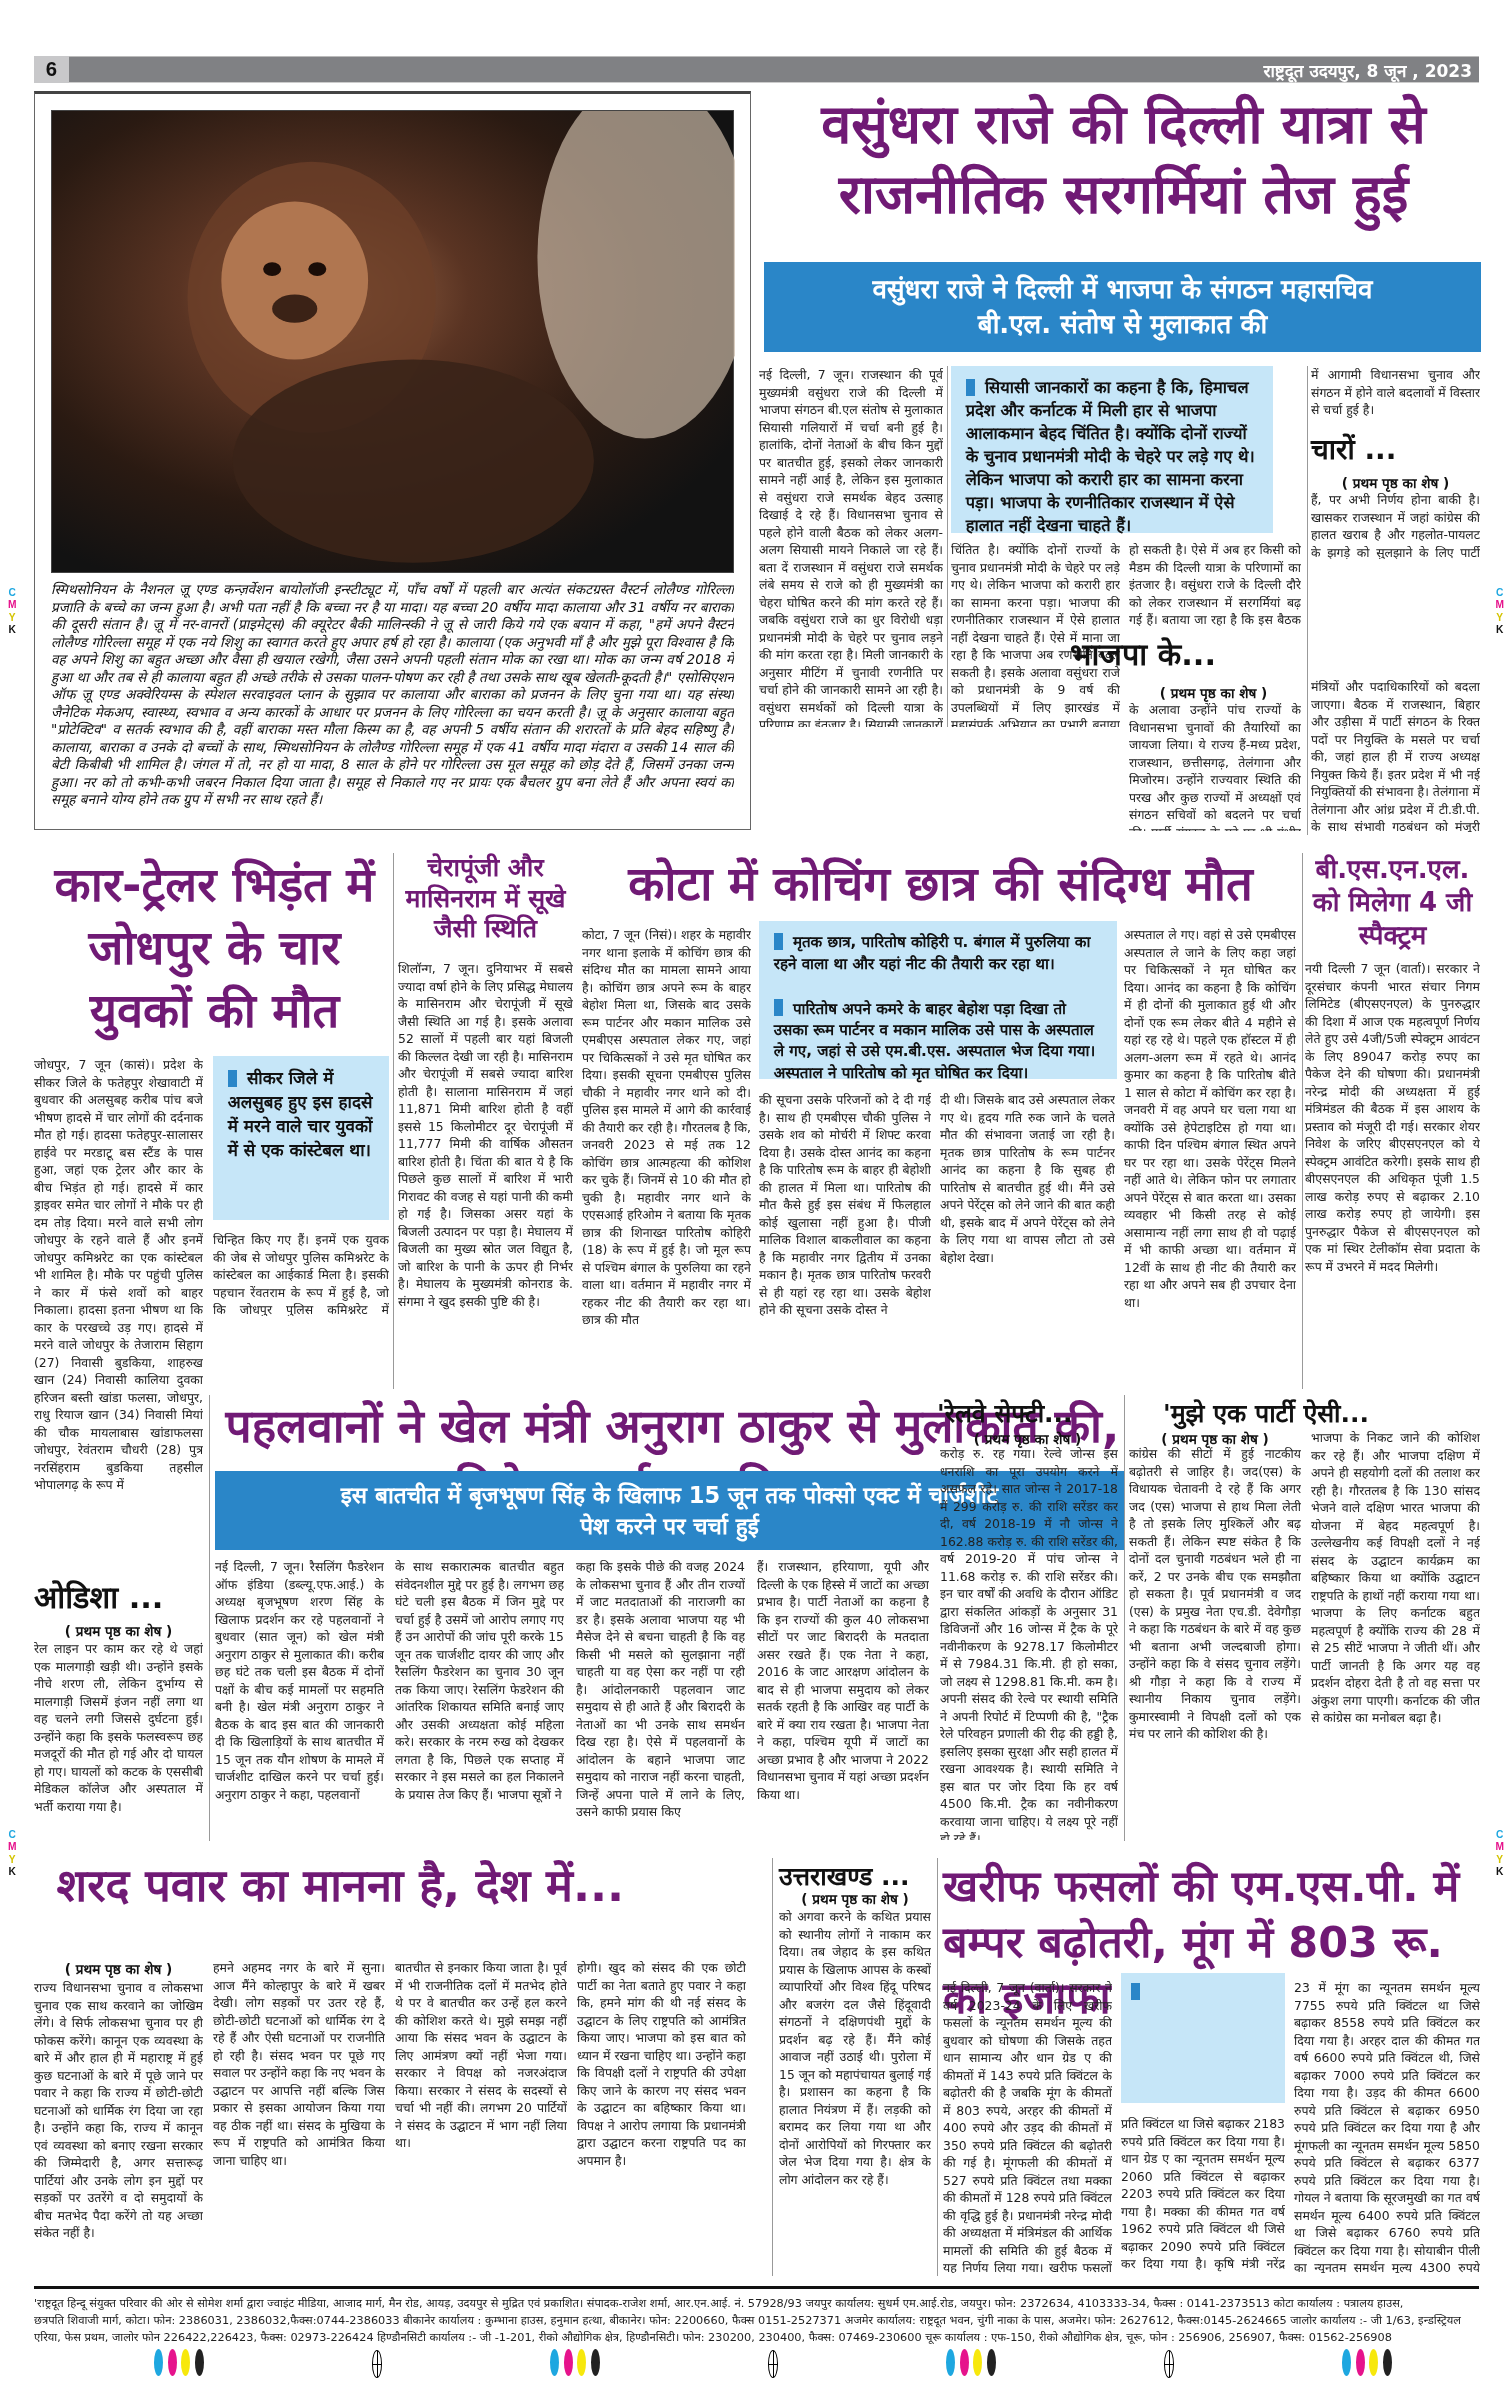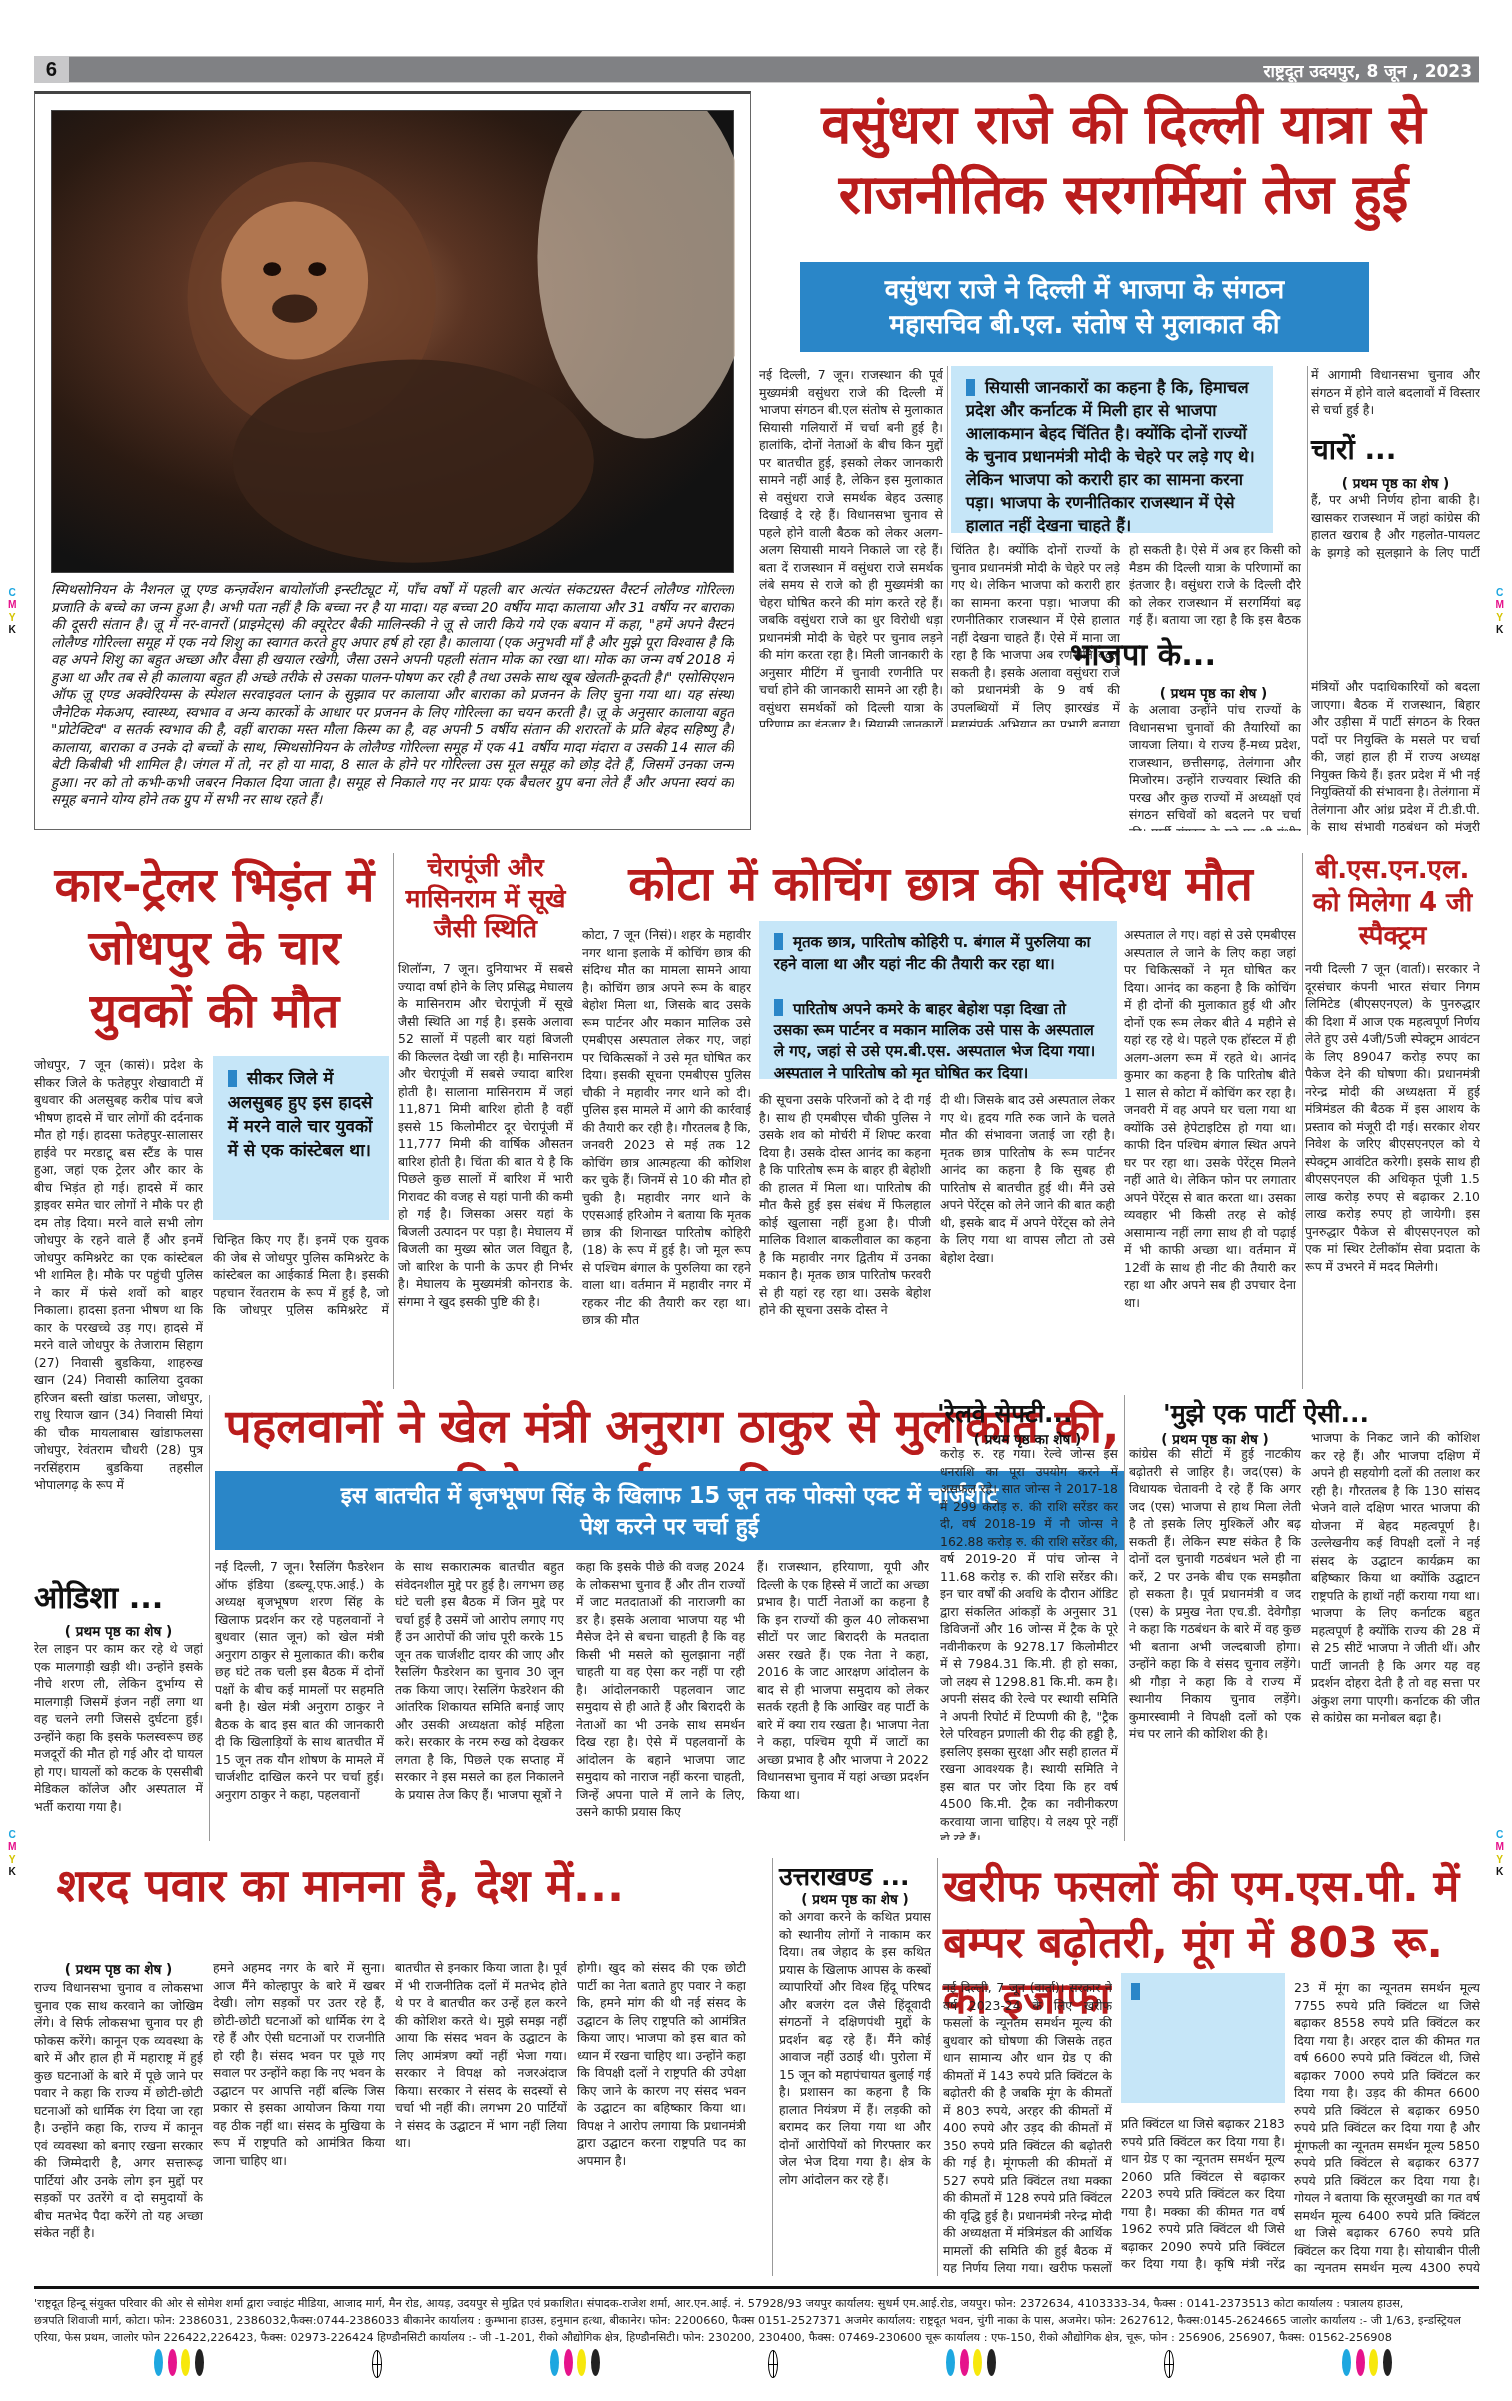--- a/index.html
+++ b/index.html
@@ -1,21 +1,21 @@
 <!DOCTYPE html>
 <html style="font-size:9px"><head>
 <meta charset="utf-8">
 <style>
   * { box-sizing: border-box; margin: 0; padding: 0; }
   body { width: 1512px; height: 2401px; background: #fff; font-family: "DejaVu Sans", sans-serif; color: #111; position: relative; overflow: hidden; }
   .abs { position: absolute; }
   .pagebar { left: 34px; top: 56px; width: 1445px; height: 27px; background: #808184; border-top: 1.1px solid #bbb; border-bottom: 1.7px solid #ccc; }
   .pagenum { left: 34px; top: 56px; width: 35px; height: 27px; background: #c8c8ca; font: bold 20.3px "Liberation Sans", sans-serif; display: flex; align-items: center; justify-content: center; color: #111; }
   .dateline { right: 40px; top: 59px; color: #fff; font: bold 17px "DejaVu Sans", sans-serif; }
-  .hl { font-family: "DejaVu Sans", sans-serif; font-weight: bold; color: #b91c1c; line-height: 1.1; }
+  .hl { font-family: "DejaVu Sans", sans-serif; font-weight: bold; color: #701a75; line-height: 1.1; }
   .hl-xl { font-size: 54px; }
   .hl-l { font-size: 47px; }
   .hl-s { font-size: 25px; }
   .bluebar { background: #2a86c8; color: #fff; font-weight: bold; text-align: center; display: flex; flex-direction: column; justify-content: center; align-items: center; line-height: 1.35; }
   .callout { background: #c6e6f8; padding: 11.3px 14.7px; font-weight: bold; font-size: 17px; line-height: 1.4; }
   .callout .bullet { display: inline-block; width: 9px; height: 17px; background: #2a86c8; margin-right: 10.2px; vertical-align: -2.3px; }
   .body { font-size: 12.4px; line-height: 17.5px; text-align: justify; color: #222; }
   .col { position: absolute; overflow: hidden; }
   .shesh { font-size: 13.6px; font-weight: bold; text-align: center; }
   .subhead { font-weight: bold; font-size: 30.5px; }
@@ -72,21 +72,21 @@
       <ellipse cx="470" cy="280" rx="16" ry="12" fill="#1a0d08"></ellipse>
       <ellipse cx="430" cy="350" rx="40" ry="25" fill="#3b2216"></ellipse>
       <ellipse cx="1050" cy="260" rx="190" ry="320" fill="#c9b8a5" opacity="0.7"></ellipse>
       <ellipse cx="640" cy="620" rx="320" ry="180" fill="#3a2418" opacity="0.9"></ellipse>
     </svg>
   </div>
   <div class="abs caption" style="left:16px; top:487px; width:683px; height:243px; overflow:hidden;">स्मिथसोनियन के नैशनल ज़ू एण्ड कन्ज़र्वेशन बायोलॉजी इन्स्टीट्यूट में, पाँच वर्षों में पहली बार अत्यंत संकटग्रस्त वैस्टर्न लोलैण्ड गोरिल्ला प्रजाति के बच्चे का जन्म हुआ है। अभी पता नहीं है कि बच्चा नर है या मादा। यह बच्चा 20 वर्षीय मादा कालाया और 31 वर्षीय नर बाराका की दूसरी संतान है। ज़ू में नर-वानरों (प्राइमेट्स) की क्यूरेटर बैकी मालिन्स्की ने ज़ू से जारी किये गये एक बयान में कहा, "हमें अपने वैस्टर्न लोलैण्ड गोरिल्ला समूह में एक नये शिशु का स्वागत करते हुए अपार हर्ष हो रहा है। कालाया (एक अनुभवी माँ है और मुझे पूरा विश्वास है कि वह अपने शिशु का बहुत अच्छा और वैसा ही खयाल रखेगी, जैसा उसने अपनी पहली संतान मोक का रखा था। मोक का जन्म वर्ष 2018 में हुआ था और तब से ही कालाया बहुत ही अच्छे तरीके से उसका पालन-पोषण कर रही है तथा उसके साथ खूब खेलती-कूदती है।" एसोसिएशन ऑफ ज़ू एण्ड अक्वेरियम्स के स्पेशल सरवाइवल प्लान के सुझाव पर कालाया और बाराका को प्रजनन के लिए चुना गया था। यह संस्था जैनेटिक मेकअप, स्वास्थ्य, स्वभाव व अन्य कारकों के आधार पर प्रजनन के लिए गोरिल्ला का चयन करती है। ज़ू के अनुसार कालाया बहुत "प्रोटेक्टिव" व सतर्क स्वभाव की है, वहीं बाराका मस्त मौला किस्म का है, वह अपनी 5 वर्षीय संतान की शरारतों के प्रति बेहद सहिष्णु है। कालाया, बाराका व उनके दो बच्चों के साथ, स्मिथसोनियन के लोलैण्ड गोरिल्ला समूह में एक 41 वर्षीय मादा मंदारा व उसकी 14 साल की बेटी किबीबी भी शामिल है। जंगल में तो, नर हो या मादा, 8 साल के होने पर गोरिल्ला उस मूल समूह को छोड़ देते हैं, जिसमें उनका जन्म हुआ। नर को तो कभी-कभी जबरन निकाल दिया जाता है। समूह से निकाले गए नर प्रायः एक बैचलर ग्रुप बना लेते हैं और अपना स्वयं का समूह बनाने योग्य होने तक ग्रुप में सभी नर साथ रहते हैं।</div>
 </div>
 
 <div class="abs hl hl-xl" style="left:768px; top:90px; width:711px; text-align:center; line-height:70px;">वसुंधरा राजे की दिल्ली यात्रा से राजनीतिक सरगर्मियां तेज हुई</div>
-<div class="abs bluebar" style="left:800px; top:262px; width:569px; height:90px; font-size:26px; padding:8px 79px;">वसुंधरा राजे ने दिल्ली में भाजपा के संगठन महासचिव बी.एल. संतोष से मुलाकात की</div>
+<div class="abs bluebar" style="left:764px; top:262px; width:717px; height:90px; font-size:26px; padding:8px 79px;">वसुंधरा राजे ने दिल्ली में भाजपा के संगठन महासचिव बी.एल. संतोष से मुलाकात की</div>
 
 <div class="col body" style="left:759px; top:366px; width:184px; height:361px;">नई दिल्ली, 7 जून। राजस्थान की पूर्व मुख्यमंत्री वसुंधरा राजे की दिल्ली में भाजपा संगठन बी.एल संतोष से मुलाकात सियासी गलियारों में चर्चा बनी हुई है। हालांकि, दोनों नेताओं के बीच किन मुद्दों पर बातचीत हुई, इसको लेकर जानकारी सामने नहीं आई है, लेकिन इस मुलाकात से वसुंधरा राजे समर्थक बेहद उत्साह दिखाई दे रहे हैं। विधानसभा चुनाव से पहले होने वाली बैठक को लेकर अलग-अलग सियासी मायने निकाले जा रहे हैं। बता दें राजस्थान में वसुंधरा राजे समर्थक लंबे समय से राजे को ही मुख्यमंत्री का चेहरा घोषित करने की मांग करते रहे हैं। जबकि वसुंधरा राजे का धुर विरोधी धड़ा प्रधानमंत्री मोदी के चेहरे पर चुनाव लड़ने की मांग करता रहा है। मिली जानकारी के अनुसार मीटिंग में चुनावी रणनीति पर चर्चा होने की जानकारी सामने आ रही है। वसुंधरा समर्थकों को दिल्ली यात्रा के परिणाम का इंतजार है। सियासी जानकारों का कहना है कि, हिमाचल प्रदेश और कर्नाटक में मिली हार से भाजपा आलाकमान बेहद</div>
 <div class="abs callout" style="left:951px; top:366px; width:322px; height:167px; font-size:16.4px;">
   <span class="bullet"></span><span>सियासी जानकारों का कहना है कि, हिमाचल प्रदेश और कर्नाटक में मिली हार से भाजपा आलाकमान बेहद चिंतित है। क्योंकि दोनों राज्यों के चुनाव प्रधानमंत्री मोदी के चेहरे पर लड़े गए थे। लेकिन भाजपा को करारी हार का सामना करना पड़ा। भाजपा के रणनीतिकार राजस्थान में ऐसे हालात नहीं देखना चाहते हैं।</span>
 </div>
 <div class="col body" style="left:951px; top:541px; width:169px; height:186px;">चिंतित है। क्योंकि दोनों राज्यों के चुनाव प्रधानमंत्री मोदी के चेहरे पर लड़े गए थे। लेकिन भाजपा को करारी हार का सामना करना पड़ा। भाजपा की रणनीतिकार राजस्थान में ऐसे हालात नहीं देखना चाहते हैं। ऐसे में माना जा रहा है कि भाजपा अब रणनीति बदल सकती है। इसके अलावा वसुंधरा राजे को प्रधानमंत्री के 9 वर्ष की उपलब्धियों में लिए झारखंड में महासंपर्क अभियान का प्रभारी बनाया गया है। इसके पहले आज दिल्ली में मैडम राजे ने संसद भवन पहुंचीं, लेकिन आज दिल्ली में मैडम से हुई दूसरे मुद्दों पर भी चर्चा</div>
 <div class="col body" style="left:1129px; top:541px; width:172px; height:85px;">हो सकती है। ऐसे में अब हर किसी को मैडम की दिल्ली यात्रा के परिणामों का इंतजार है। वसुंधरा राजे के दिल्ली दौरे को लेकर राजस्थान में सरगर्मियां बढ़ गई हैं। बताया जा रहा है कि इस बैठक में राजस्थान की वर्तमान स्थिति और वसुंधरा राजे के बीच सीएम फेस को लेकर बातचीत जरूर हुई होगी। मुलाकात के दौरान राजस्थान प्रभारी अरुण सिंह भी मौजूद रहे।</div>
 
 <div class="col body" style="left:1311px; top:366px; width:169px; height:56px;">में आगामी विधानसभा चुनाव और संगठन में होने वाले बदलावों में विस्तार से चर्चा हुई है।</div>
 <div class="abs subhead" style="left:1311px; top:429px; font-size:28px;">चारों ...</div>

